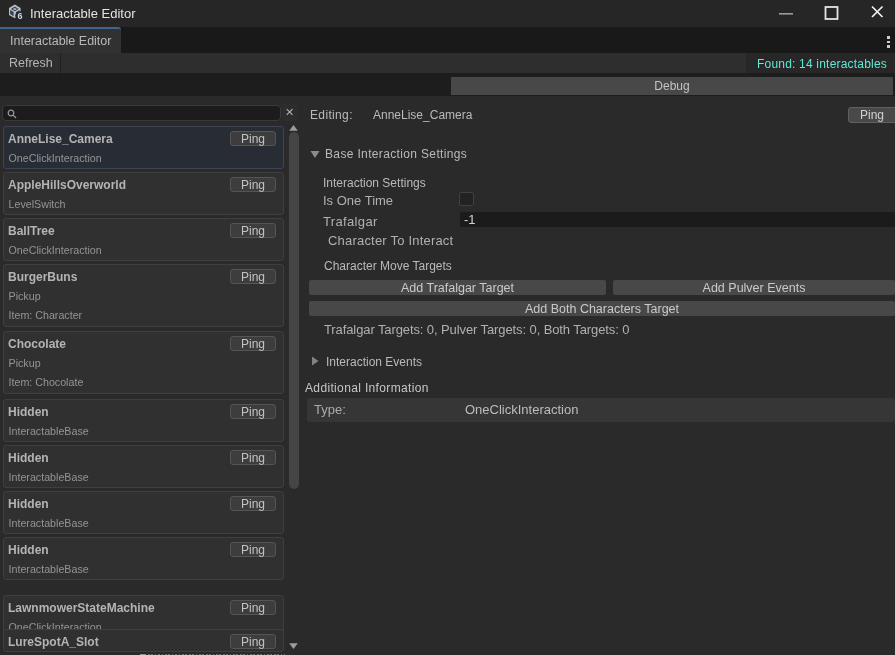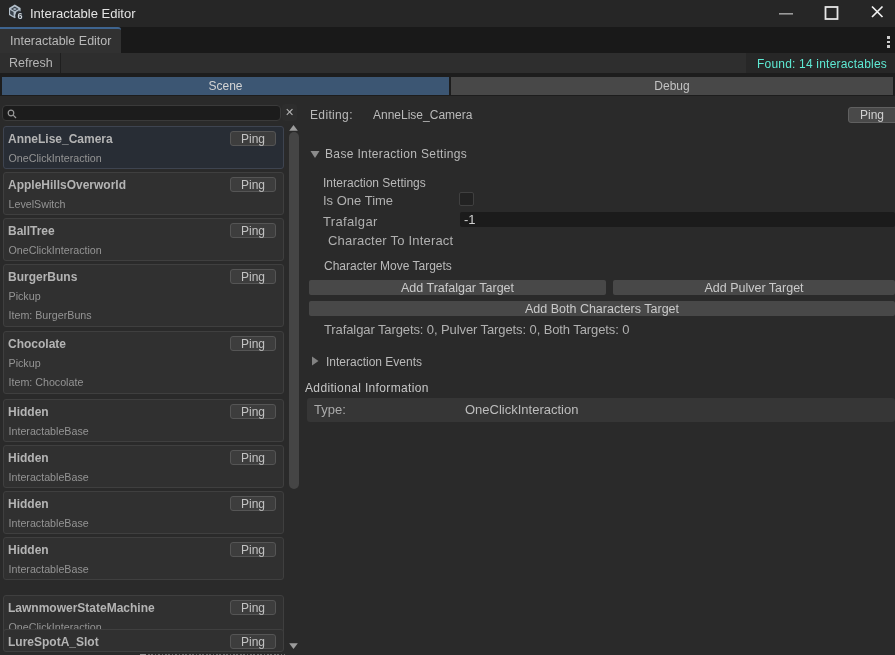--- a/index.html
+++ b/index.html
@@ -97,23 +97,20 @@
 
   <div id="toolbar">
     <div id="toolbar-left"></div>
     <div id="btn-refresh">
         <span>Refresh</span>
       </div>
     <div id="found-label">Found: 14 interactables</div>
   </div>
 
   <div id="segrow">
-    <div id="seg-scene">
-        <div class="segtext" style="color:#d4d4d4">Scene</div>
-      </div>
     <div id="seg-debug">
         <div class="segtext" style="color:#c3c3c3">Debug</div>
       </div>
   </div>
 
   <div id="searchbox">
     <svg class="abs" style="left:4px;top:3px" width="10" height="10" viewBox="0 0 10 10">
         <circle cx="4" cy="4" r="2.8" fill="none" stroke="#9a9a9a" stroke-width="1.2"></circle>
         <line x1="6.2" y1="6.2" x2="9" y2="9" stroke="#9a9a9a" stroke-width="1.2"></line>
       </svg>
@@ -131,21 +128,21 @@
       <div class="ping">Ping</div>
     </div>
   <div class="card" style="top:218px;height:43px">
       <div class="t">BallTree</div>
       <div class="s1">OneClickInteraction</div>
       <div class="ping">Ping</div>
     </div>
   <div class="card" style="top:264px;height:63px">
       <div class="t">BurgerBuns</div>
       <div class="s1">Pickup</div>
-      <div class="s2">Item: BurgerBuns</div>
+      <div class="s2">Item: Character</div>
       <div class="ping">Ping</div>
     </div>
   <div class="card" style="top:331px;height:63px">
       <div class="t">Chocolate</div>
       <div class="s1">Pickup</div>
       <div class="s2">Item: Chocolate</div>
       <div class="ping">Ping</div>
     </div>
   <div class="card" style="top:399px;height:43px">
       <div class="t">Hidden</div>
@@ -198,21 +195,21 @@
 
   <div class="rp-bold" style="left:323px;top:176px;letter-spacing:0;">Interaction Settings</div>
   <div class="rp-label" style="left:323px;top:193px;">Is One Time</div>
   <div id="checkbox"></div>
   <div class="rp-label" style="left:323px;top:214px;letter-spacing:0.35px;">Trafalgar</div>
   <div id="cooldown-field">-1</div>
   <div class="rp-label" style="left:328px;top:233px;letter-spacing:0.2px;">Character To Interact</div>
 
   <div class="rp-bold" style="left:324px;top:259px;letter-spacing:0;">Character Move Targets</div>
   <div class="addbtn" style="left:309px;top:280px;width:297px;">Add Trafalgar Target</div>
-  <div class="addbtn" style="left:613px;top:280px;width:282px;">Add Pulver Target</div>
+  <div class="addbtn" style="left:613px;top:280px;width:282px;">Add Pulver Events</div>
   <div class="addbtn" style="left:309px;top:301px;width:586px;">Add Both Characters Target</div>
   <div class="rp-label" style="left:324px;top:321.5px;letter-spacing:-0.1px;">Trafalgar Targets: 0, Pulver Targets: 0, Both Targets: 0</div>
 
   <svg class="abs" style="left:311px;top:356px" width="8" height="10" viewBox="0 0 8 10">
       <polygon points="1,0.5 7.5,5 1,9.5" fill="#828282"></polygon>
     </svg>
   <div class="rp-bold" style="left:326px;top:355px;letter-spacing:0;">Interaction Events</div>
 
   <div class="rp-bold" style="left:305px;top:381px;color:#c6c6c6">Additional Information</div>
   <div id="typerow">

